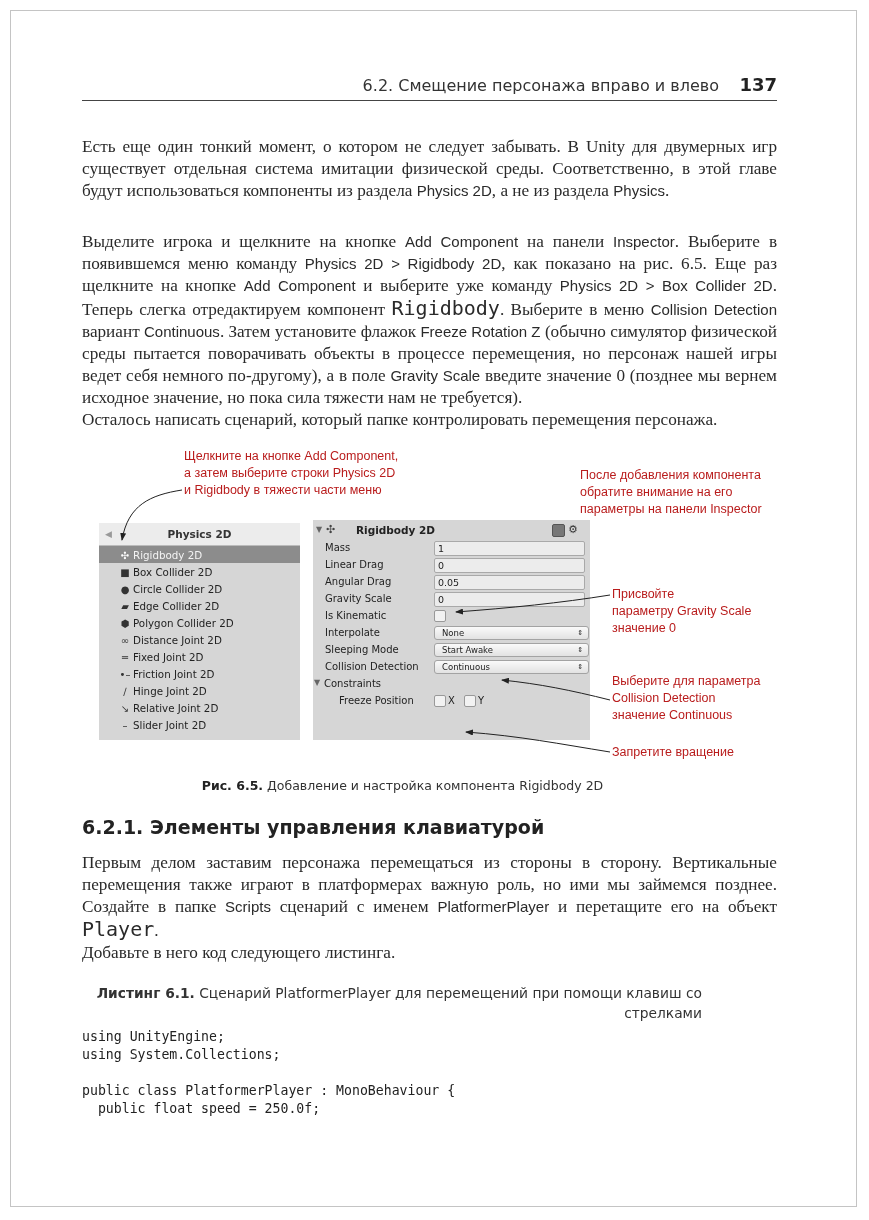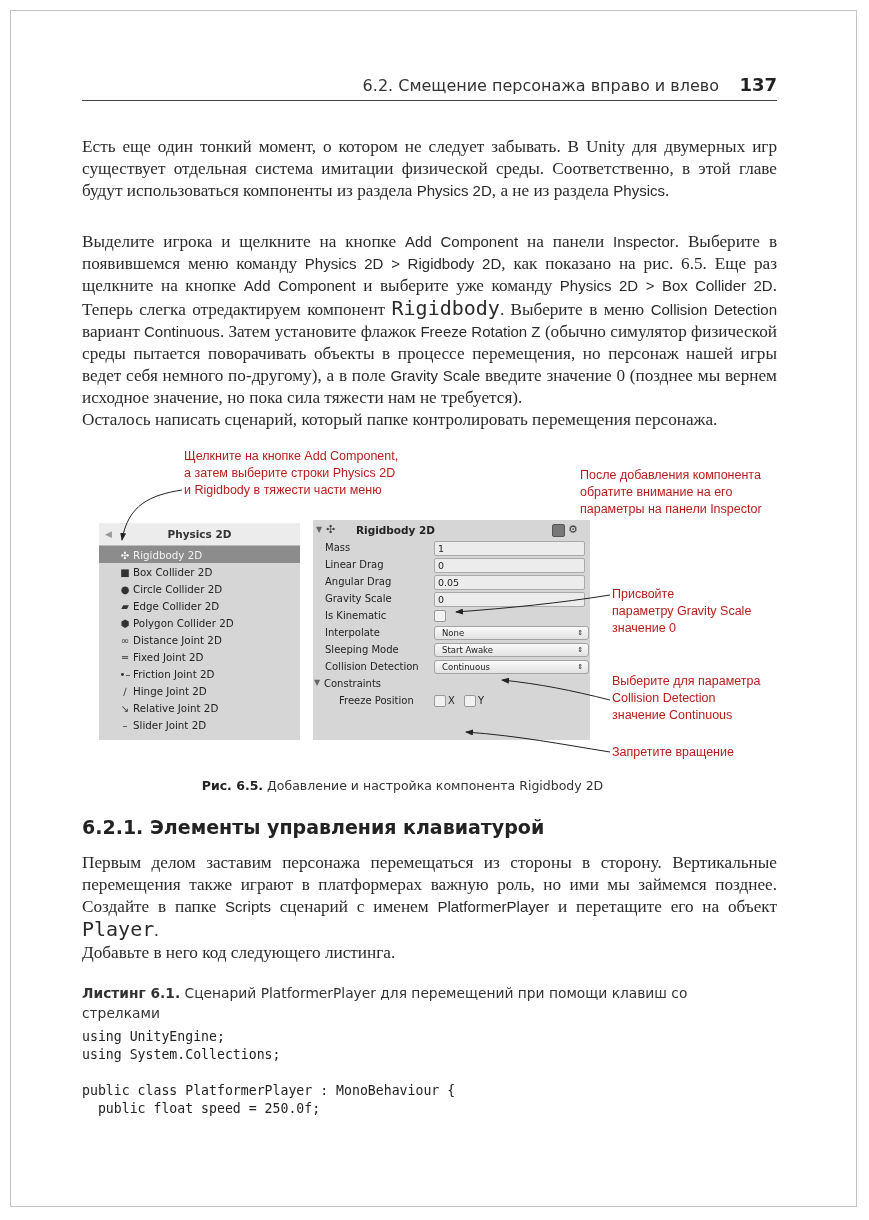--- a/index.html
+++ b/index.html
@@ -22,21 +22,21 @@
   .insp-head { height:20px; position:relative; font-size:10.5px; font-weight:bold; color:#222; line-height:20px; }
   .insp-row { position:relative; height:17px; font-size:10px; color:#222; }
   .insp-row .lbl { position:absolute; left:12px; top:2px; }
   .insp-row .field { position:absolute; left:121px; top:1px; width:146px; height:13px; background:#ececec; border:1px solid #a9a9a9; border-radius:2px; font-size:9.5px; line-height:13px; padding-left:3px; box-sizing:content-box; }
   .insp-row .sel { position:absolute; left:121px; top:1px; width:146px; height:12px; background:linear-gradient(#fafafa,#e2e2e2); border:1px solid #a3a3a3; border-radius:3px; font-size:8.5px; line-height:12px; padding-left:7px; }
   .insp-row .sel .arr { position:absolute; right:5px; top:0; font-size:7px; }
   .cb { position:absolute; top:2px; width:10px; height:10px; border:1px solid #999; background:#f2f2f2; border-radius:2px; font-size:10px; line-height:10px; text-align:center; }
   .caption { position:absolute; left:0; width:805px; top:778px; text-align:center; font-family:"DejaVu Sans", sans-serif; font-size:12.5px; color:#333; }
   .caption b { color:#222; }
   .h2 { position:absolute; left:82px; top:816px; font-family:"DejaVu Sans", sans-serif; font-weight:bold; font-size:19px; color:#222;text-align:right; }
-  .listing { position:absolute; left:82px; top:983px; width:620px; font-family:"DejaVu Sans", sans-serif; font-size:13.8px; line-height:20px; color:#333; }
+  .listing { position:absolute; left:82px; top:983px; width:620px; font-family:"DejaVu Sans", sans-serif; font-size:13.8px; line-height:20px; color:#333;text-align:right; }
   .code { position:absolute; left:82px; top:1028px; font-family:"DejaVu Sans Mono", monospace; font-size:13.2px; line-height:18px; color:#222; white-space:pre; margin:0; }
   svg.arrows { position:absolute; left:0; top:0; pointer-events:none; }
 </style>
 </head>
 <body>
 
 <div class="page"></div>
 
 <div class="runhead">
   <span class="t">6.2. Смещение персонажа вправо и влево</span>

